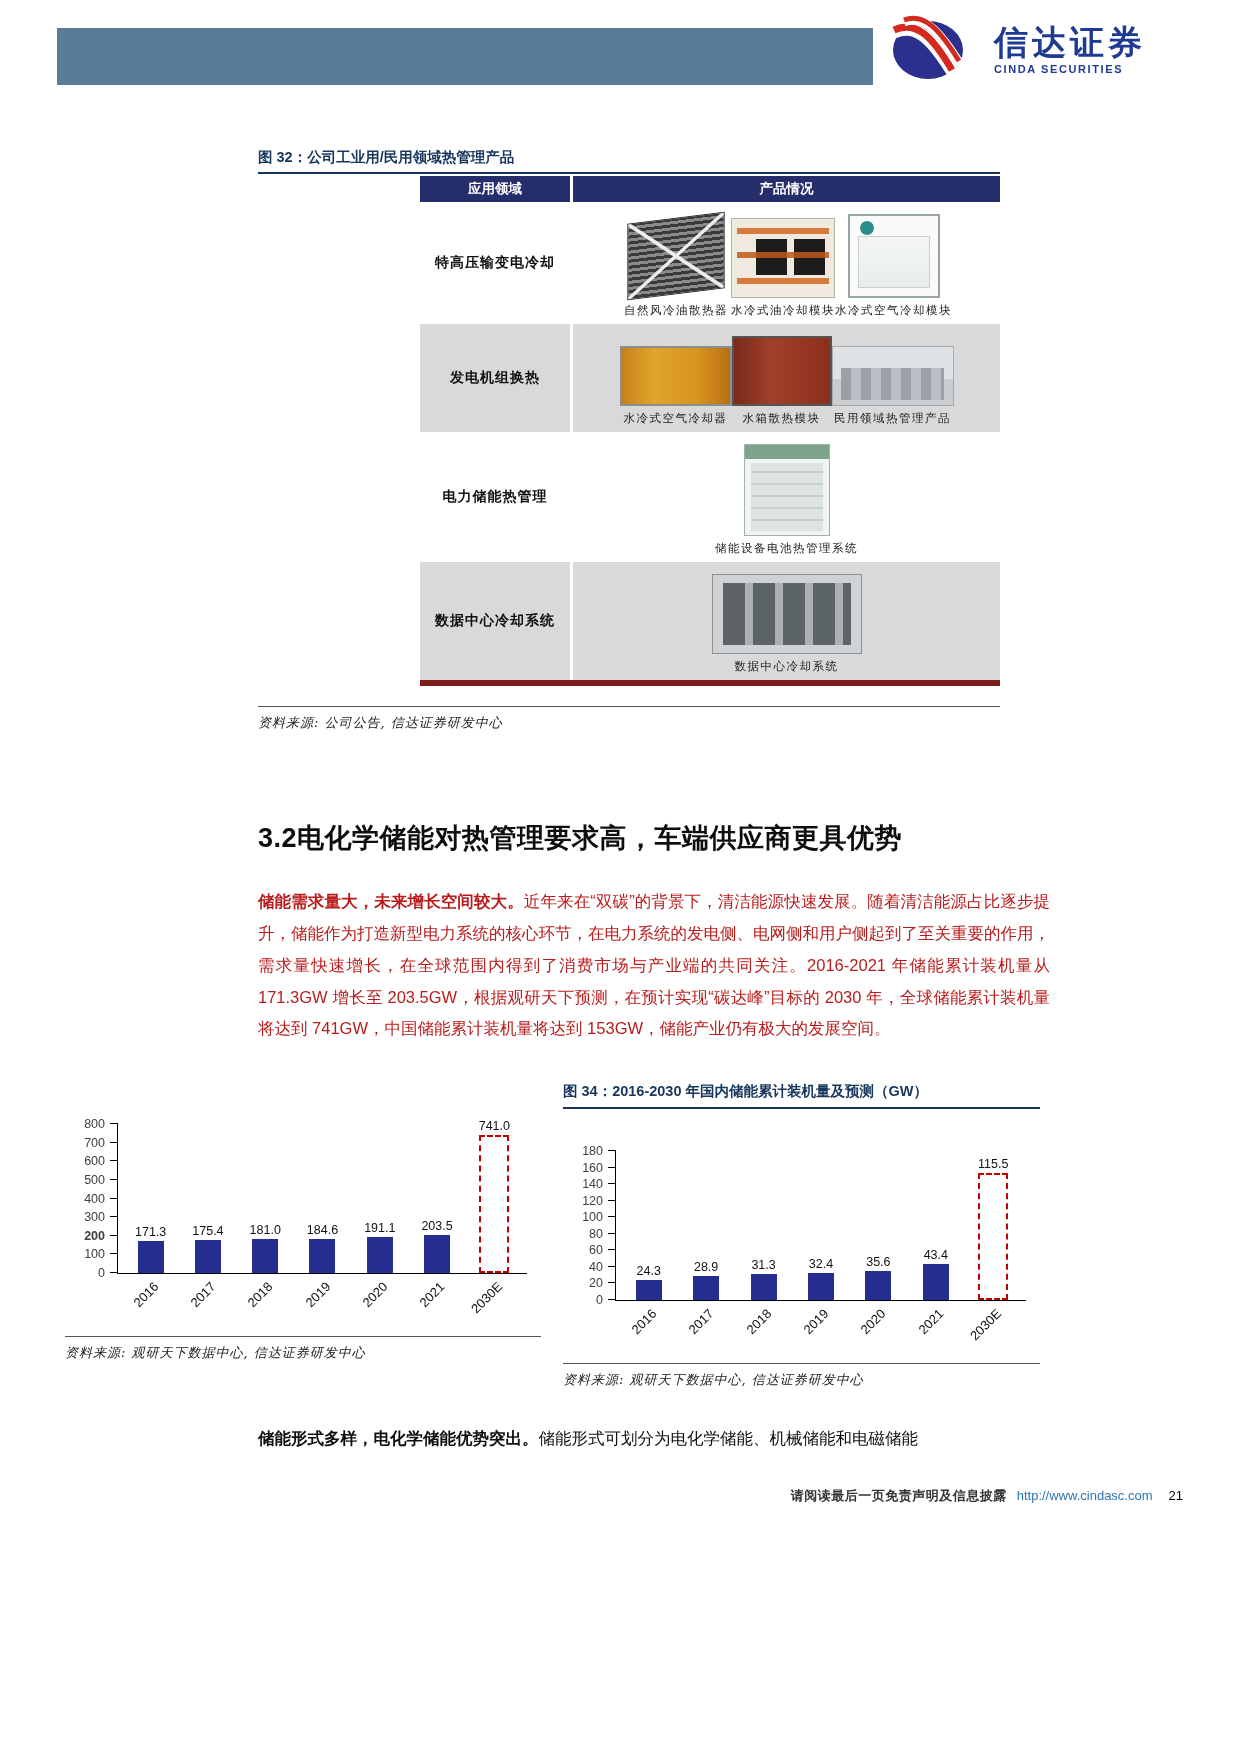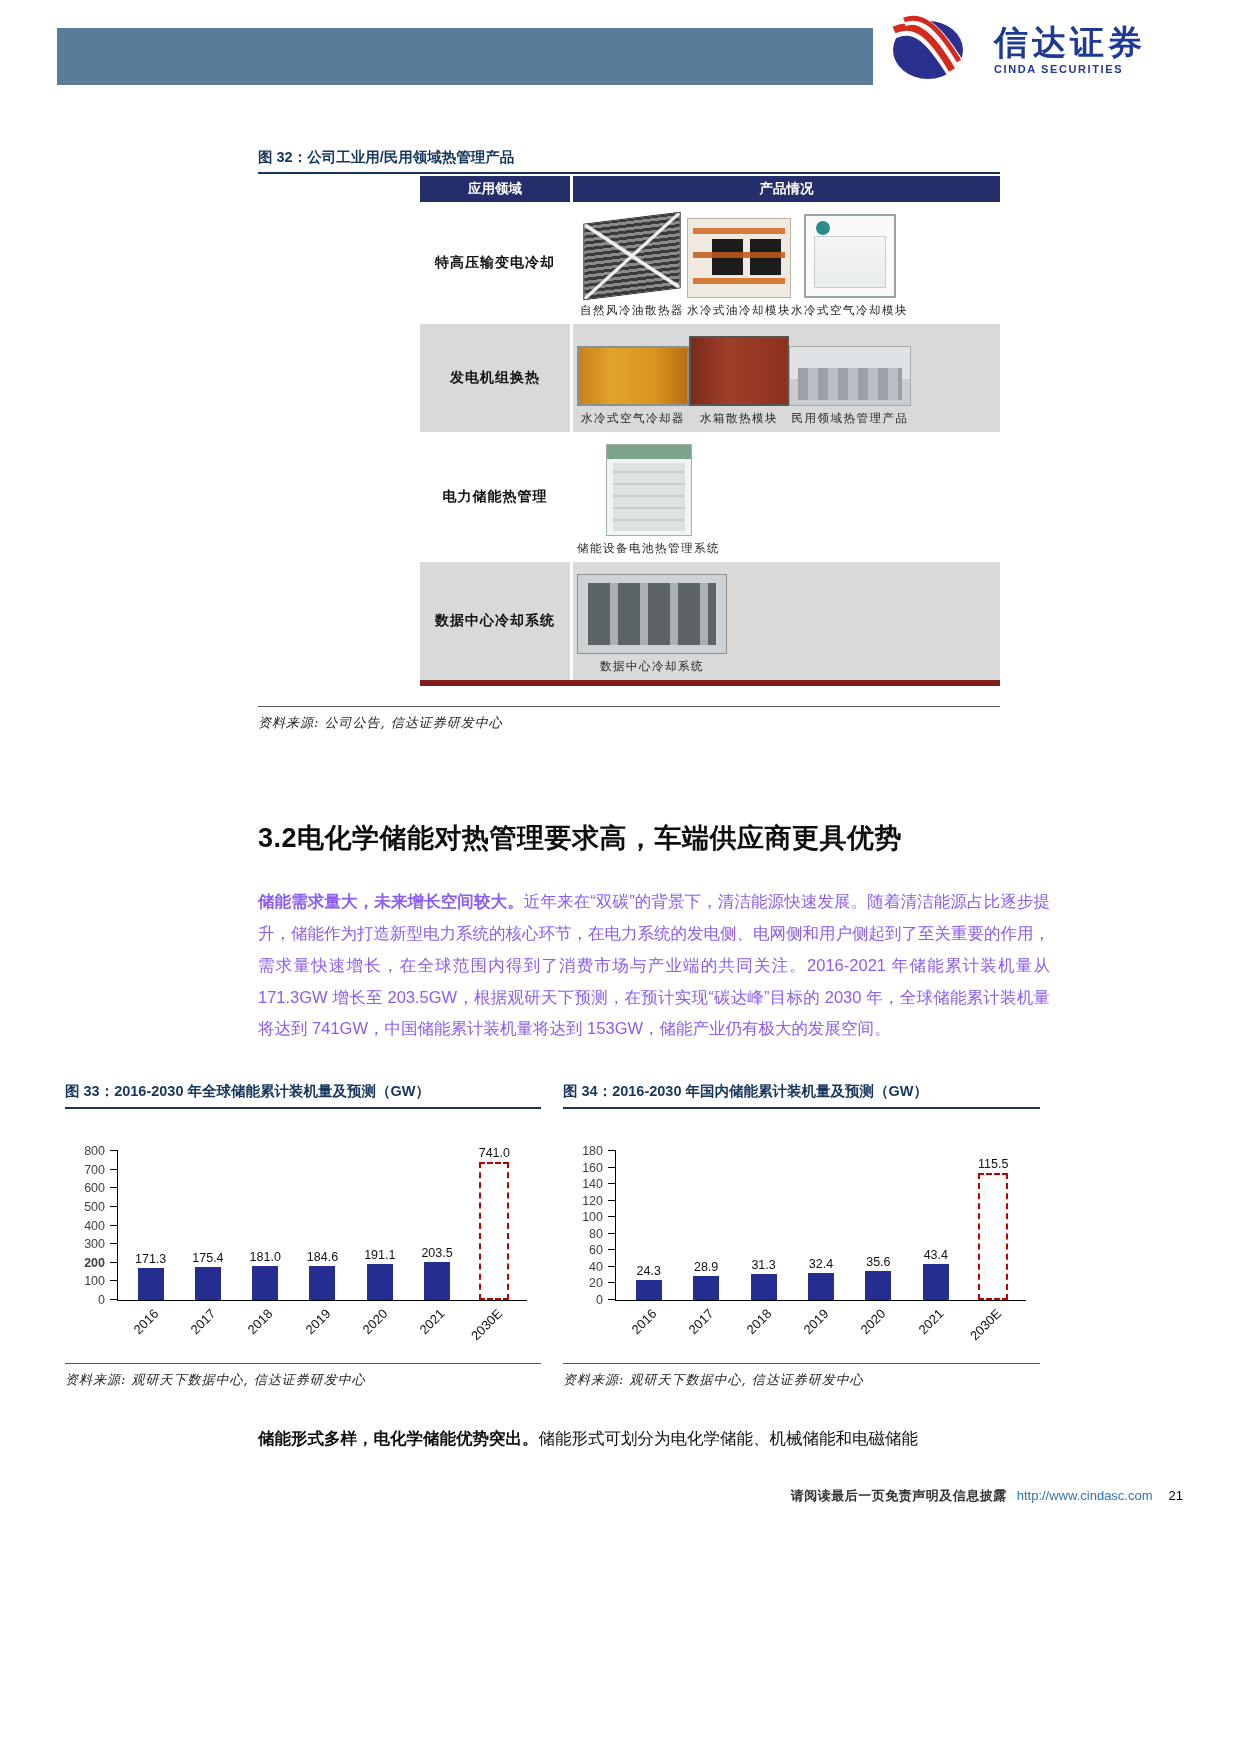--- a/index.html
+++ b/index.html
@@ -20,21 +20,21 @@
   .f32-table { margin-left:162px; width:580px; border-bottom:6px solid #7f1d1d; margin-top:0; }
   .t-head { display:flex; gap:3px; margin-top:2px; }
   .t-head-cell { background:#262d6b; color:#fff; font-weight:700; font-size:13.5px;
                  text-align:center; padding:4px 0; }
   .t-head-c1 { width:150px; }
   .t-head-c2 { flex:1; }
   .t-row { display:flex; }
   .t-row.gray { background:#d9d9d9; }
   .t-label { width:150px; display:flex; align-items:center; justify-content:center;
              font-weight:700; font-size:14px; color:#111; letter-spacing:1px; text-align:center; }
-  .t-products { flex:1; display:flex; justify-content:flex-start; align-items:flex-end;
+  .t-products { flex:1; display:flex; justify-content:center; align-items:flex-end;
                 padding:12px 4px 6px; border-left:3px solid #fff; }
   .p-cell { display:flex; flex-direction:column; align-items:center; }
   .p-cap { font-family:"DejaVu Serif", serif; font-size:11.5px; color:#222;
            margin-top:5px; letter-spacing:1.5px; white-space:nowrap; }
 
   
   .p-img { position:relative; }
   .img-radiator { width:98px; height:76px; margin:4px 6px;
     background:repeating-linear-gradient(0deg,#3a3a3a 0 3px,#8a8a8a 3px 6px);
     border:1px solid #222; transform:rotate(-7deg) skewX(-7deg); }
@@ -68,21 +68,21 @@
     background:repeating-linear-gradient(90deg,#5d6468 0 22px,#aab0b4 22px 30px); }
 
   .src-block { margin-top:20px; border-top:1.2px solid #555; padding-top:7px;
                font-family:"DejaVu Serif", serif; font-style:italic; font-size:13px; color:#222;
                letter-spacing:1px; }
 
   
   .sec-head { position:absolute; left:258px; top:820px; font-size:27px; font-weight:600;
               color:#0e0e0e; letter-spacing:0.5px; }
   .sec-para { position:absolute; left:258px; top:886px; width:792px; font-size:16.5px;
-              line-height:1.93; text-align:justify; color:#8b5cf6; }
+              line-height:1.93; text-align:justify; color:#b91c1c; }
   .sec-para b { font-weight:700; }
 
   
   .chart-block { position:absolute; top:1082px; }
   .chart-33 { left:65px;  width:476px; }
   .chart-34 { left:563px; width:477px; }
   .chart-title { color:#17365d; font-weight:700; font-size:14.5px; padding-bottom:6px;
                  border-bottom:2.5px solid #17365d; }
   .plot { position:relative; height:150px; margin:42px 14px 0 52px;
           border-left:1.8px solid #000; border-bottom:1.8px solid #000; }
@@ -197,21 +197,20 @@
     </div>
     <div class="src-block">资料来源: 公司公告, 信达证券研发中心</div>
   </div>
 
   <div class="sec-head">3.2电化学储能对热管理要求高，车端供应商更具优势</div>
   <div class="sec-para">
     <b>储能需求量大，未来增长空间较大。</b><span>近年来在“双碳”的背景下，清洁能源快速发展。随着清洁能源占比逐步提升，储能作为打造新型电力系统的核心环节，在电力系统的发电侧、电网侧和用户侧起到了至关重要的作用，需求量快速增长，在全球范围内得到了消费市场与产业端的共同关注。2016-2021 年储能累计装机量从 171.3GW 增长至 203.5GW，根据观研天下预测，在预计实现“碳达峰”目标的 2030 年，全球储能累计装机量将达到 741GW，中国储能累计装机量将达到 153GW，储能产业仍有极大的发展空间。</span>
   </div>
 
   <div class="chart-block chart-33">
-    <div class="chart-title">图 33：2016-2030 年全球储能累计装机量及预测（GW）</div>
     <div class="plot">
         <div class="ytick" style="bottom: 0%;">
           <span class="ytick-label">0</span>
         </div>
         <div class="ytick" style="bottom: 12.5%;">
           <span class="ytick-label">100</span>
         </div>
         <div class="ytick" style="bottom: 25%; font-weight: bold;">
           <span class="ytick-label">200</span>
         </div>

